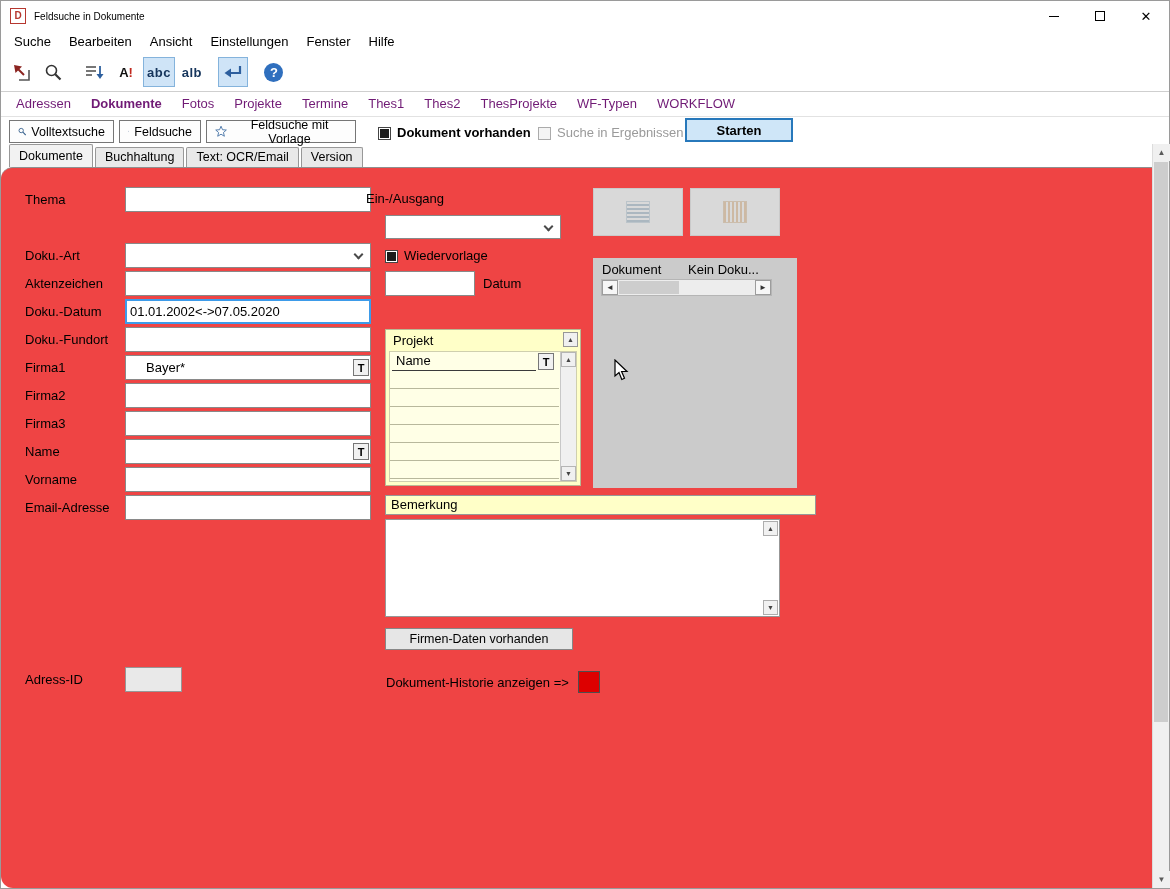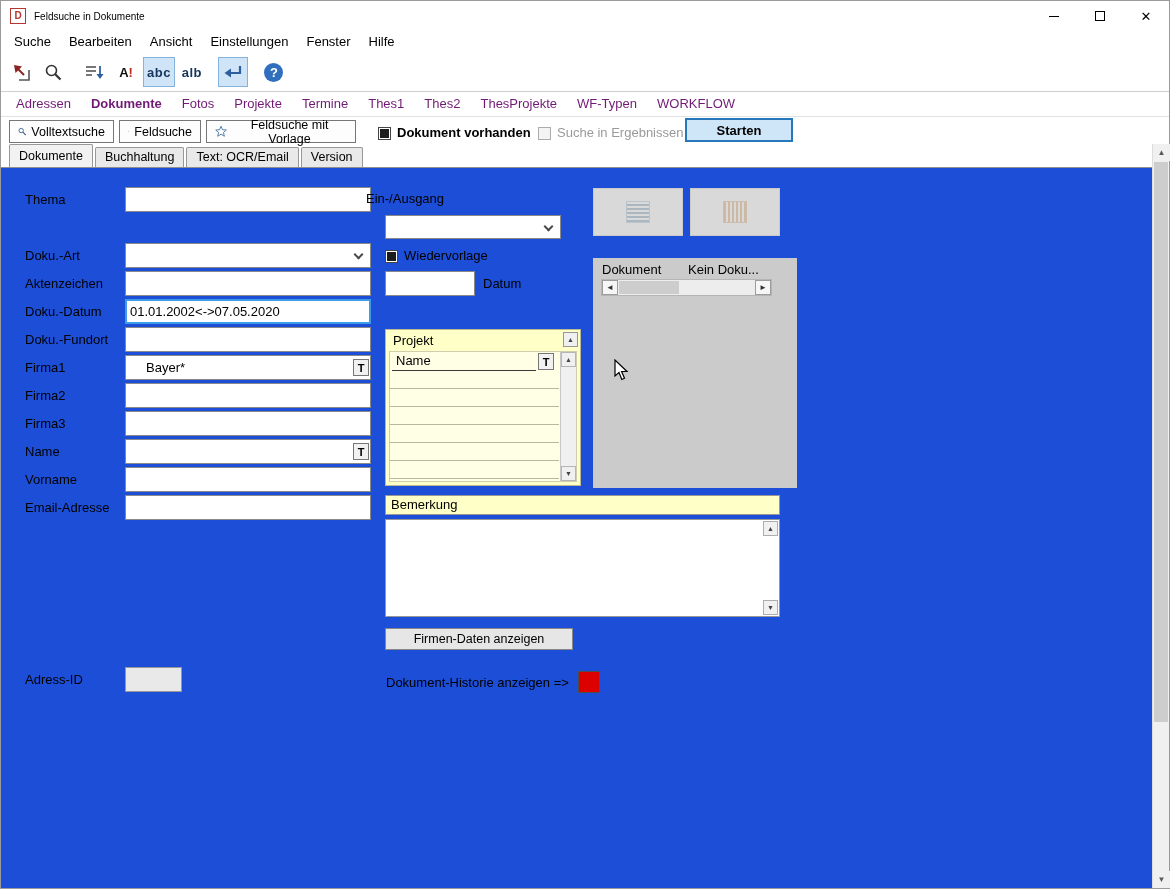--- a/index.html
+++ b/index.html
@@ -61,21 +61,21 @@
     display:flex; align-items:center; justify-content:center; }
 
   
   .doctabs { position:absolute; top:143px; left:0; right:0; height:23px; display:flex; align-items:flex-end;
     padding-left:8px; z-index:2; background:transparent; }
   .doc-tab { height:20px; line-height:19px; padding:0 9px; background:#e9e9e9; border:1px solid #989898;
     border-bottom:none; margin-right:2px; font-size:12.5px; border-radius:2px 2px 0 0; }
   .doc-tab.active { height:23px; line-height:22px; background:#f2f2f2; position:relative; z-index:3; }
 
   
-  .content { position:absolute; top:166px; left:0; right:0; bottom:0; background:#1d4ed8; border-top:1px solid #8f8f8f; }
+  .content { position:absolute; top:166px; left:0; right:0; bottom:0; background:#ef4444; border-top:1px solid #8f8f8f;border-radius:12px; }
 
   .frow { position:absolute; left:24px; height:25px; width:360px; }
   .flabel { position:absolute; left:0; line-height:25px; white-space:nowrap; }
   .finput { position:absolute; left:100px; top:0; width:246px; height:25px; border:1px solid #898989;
     background:#fff; font:13px "Liberation Sans",sans-serif; padding:0 20px; outline:none; }
   .finput.focused { border:2px solid #3d9be9; padding:0 3px; }
   .combo { position:absolute; left:100px; top:0; width:246px; height:25px; border:1px solid #898989; background:#fff; }
   .chev { position:absolute; right:8px; top:7px; width:7px; height:7px;
     border-right:2px solid #4a4a4a; border-bottom:2px solid #4a4a4a; transform:rotate(45deg); }
   .t-btn { position:absolute; left:328px; top:4px; width:16px; height:17px; background:#f1f1f1;
@@ -97,21 +97,21 @@
   .pj-name-hdr { position:absolute; left:2px; top:0; width:144px; height:19px; line-height:18px;
     padding-left:4px; border-bottom:1px solid #3a3a3a; }
   .pj-t-btn { position:absolute; left:148px; top:1px; width:16px; height:17px; background:#f1f1f1;
     border:1px solid #777; font-size:11px; font-weight:bold; line-height:14px; text-align:center; padding:0; }
   .pj-scroll { position:absolute; right:0; top:0; bottom:0; width:16px; background:#f0f0f0; border-left:1px solid #c8c8c8; }
   .pj-scroll .panel-btn { position:absolute; left:0; width:15px; height:15px; border:1px solid #b5b5b5; }
   .pj-rows { position:absolute; left:0; right:17px; top:19px; bottom:0; }
   .pj-row { height:18px; border-bottom:1px solid #b8b89c; }
 
   
-  .bem-header { position:absolute; left:384px; top:327px; width:395px; height:20px; background:#ffffc8;
+  .bem-header { position:absolute; left:384px; top:327px; width:431px; height:20px; background:#ffffc8;
     border:1px solid #979797; line-height:18px; padding-left:5px; }
   .bem-box { position:absolute; left:384px; top:351px; width:395px; height:98px; background:#fff; border:1px solid #979797; }
   .bem-up { position:absolute; right:1px; top:1px; }
   .bem-down { position:absolute; right:1px; bottom:1px; }
   .bem-box .panel-btn { width:15px; height:15px; border:1px solid #adadad; background:#f1f1f1; }
 
   .firmen-btn { position:absolute; left:384px; top:460px; width:188px; height:22px; background:#e6e6e6;
     border:1px solid #878787; font:12.5px "Liberation Sans",sans-serif; }
 
   .historie-label { position:absolute; left:385px; top:504px; line-height:22px; }
@@ -370,21 +370,21 @@
     <div class="bem-header">Bemerkung</div>
     <div class="bem-box">
       <button class="panel-btn bem-up">
           <span>▲</span>
         </button>
       <button class="panel-btn bem-down">
           <span>▼</span>
         </button>
     </div>
 
-    <button class="firmen-btn">Firmen-Daten anzeigen</button>
+    <button class="firmen-btn">Firmen-Daten vorhanden</button>
 
     <span class="historie-label">Dokument-Historie anzeigen  =&gt;</span>
     <button class="historie-btn"></button>
 
     <span class="adress-label">Adress-ID</span>
     <input class="adress-input" value="" style="">
 
     <button class="ph-btn ph-1">
       <span class="ph-pattern pat-blue"></span>
     </button>

